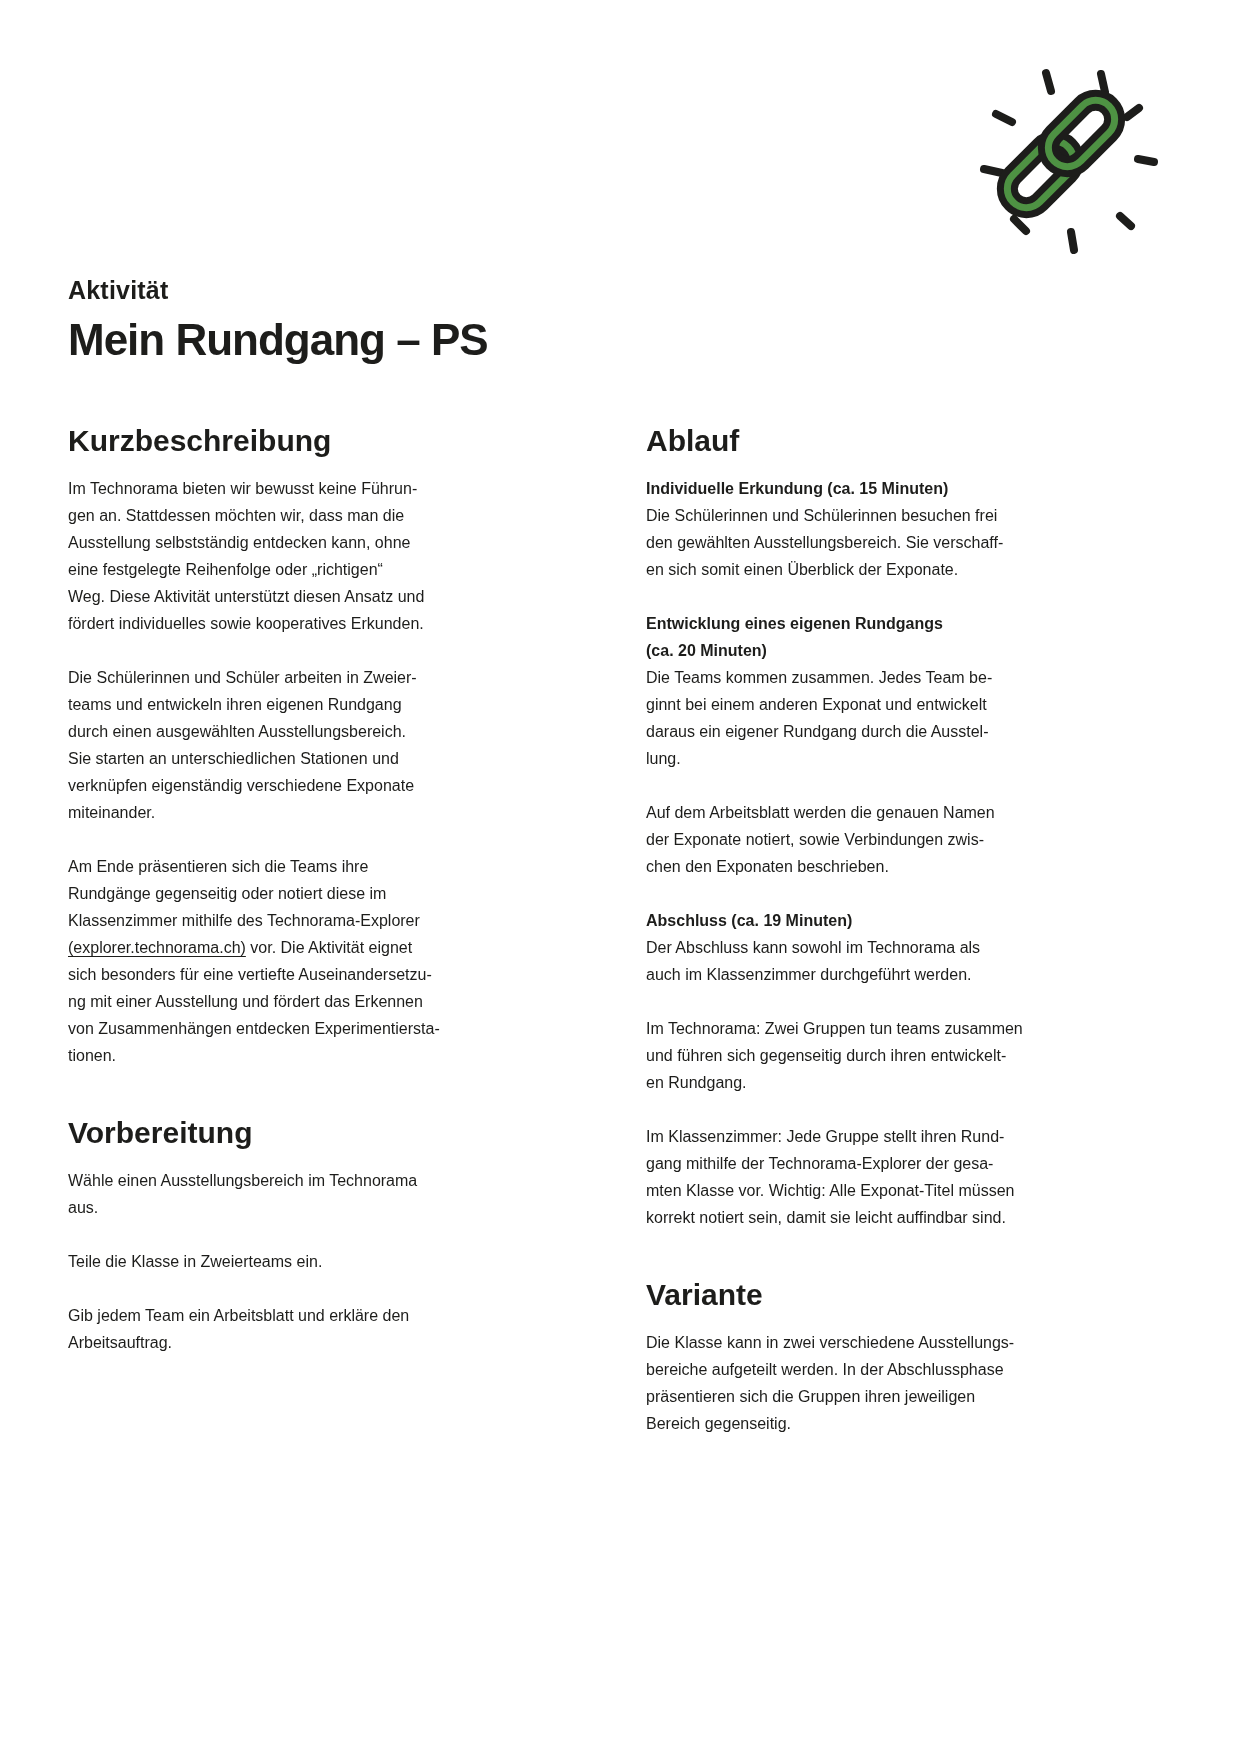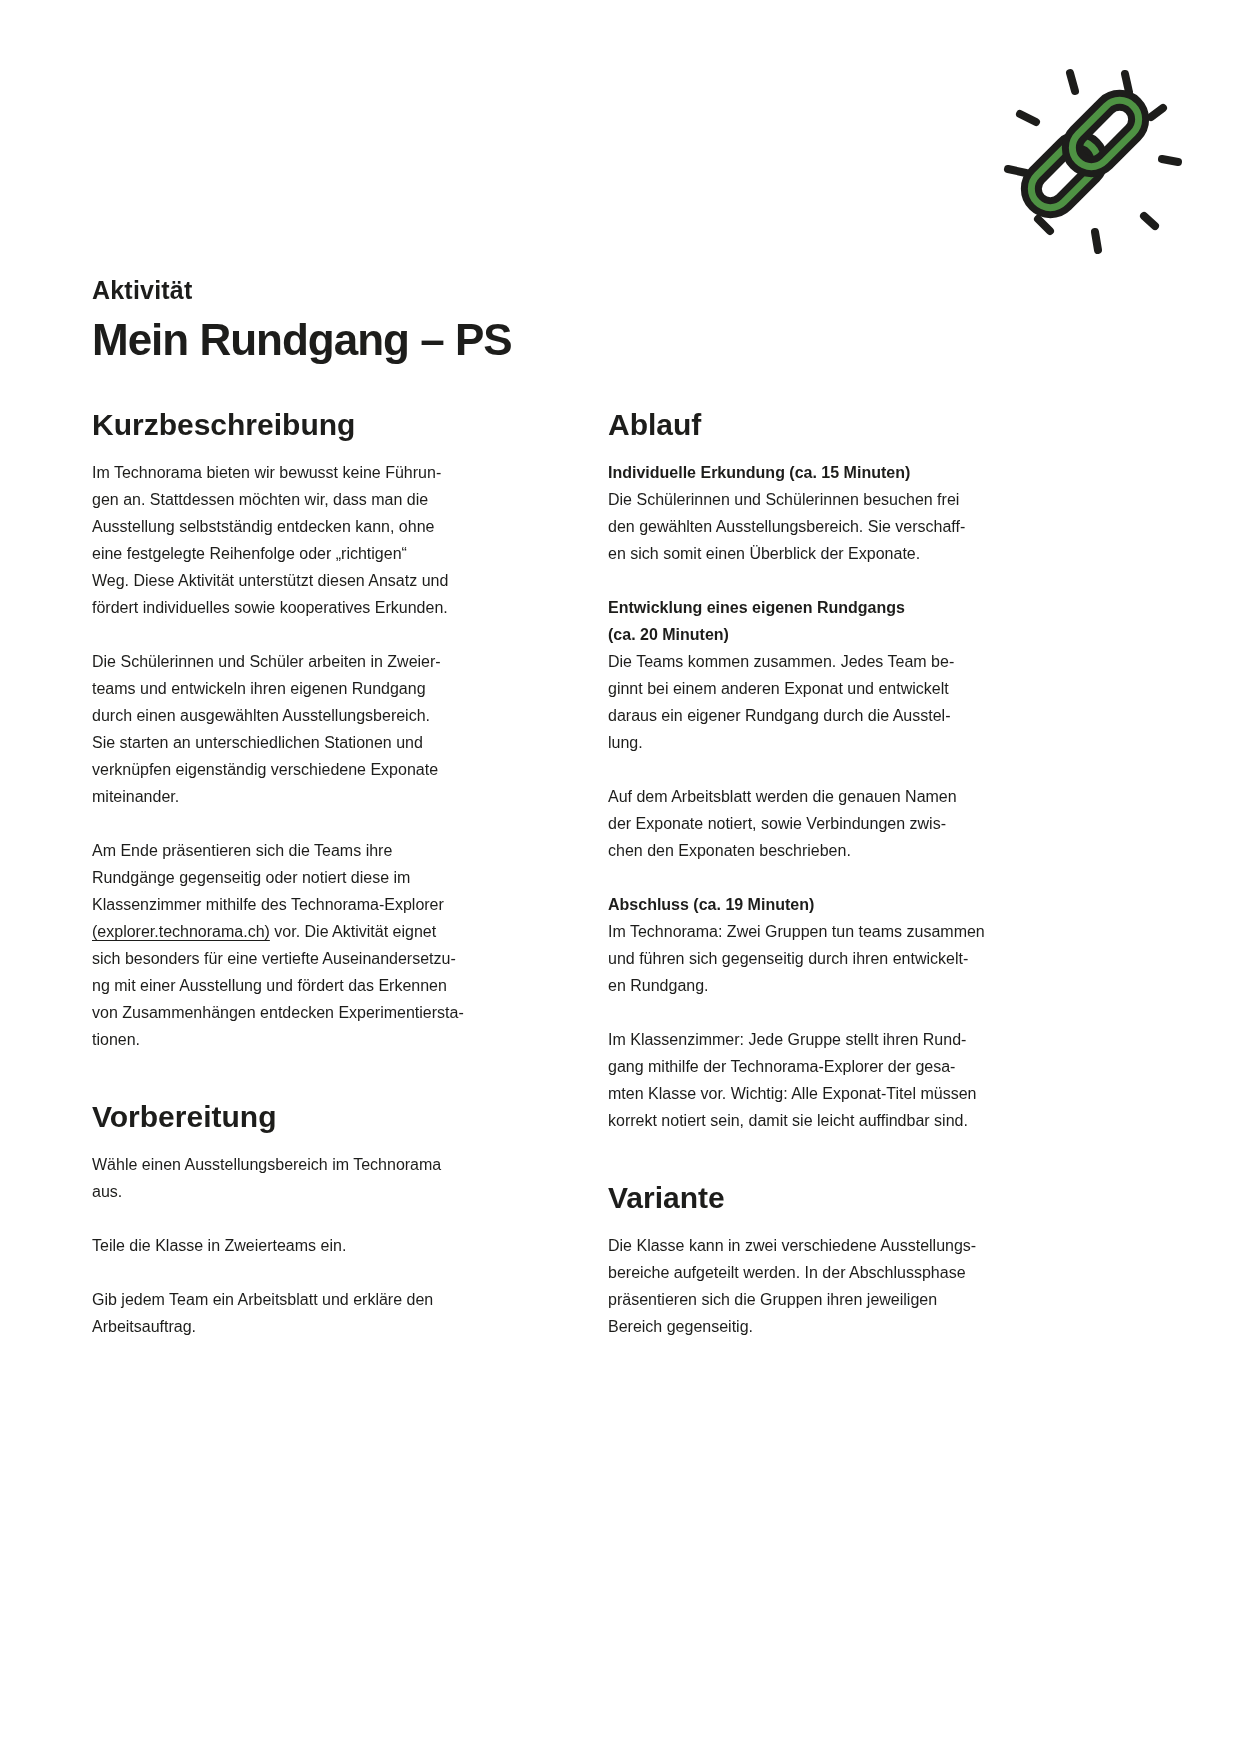--- a/index.html
+++ b/index.html
@@ -4,29 +4,29 @@
 <style>
   html,body{margin:0;padding:0;}
   body{
     width:1240px;height:1755px;
     background:#ffffff;
     color:#1d1d1b;
     font-family:"Liberation Sans", sans-serif;
     position:relative;
     overflow:hidden;
   }
-  .page{position:absolute;inset:0;margin-left:24px;}
+  .page{position:absolute;inset:0;}
   
   .header{position:absolute;left:68px;top:276px;}
   .kicker{font-size:25px;font-weight:700;letter-spacing:.2px;}
   .title{font-size:44px;font-weight:700;letter-spacing:-1px;margin-top:10px;white-space:nowrap;}
   
   .icon-wrap{position:absolute;left:958px;top:48px;width:205px;height:212px;}
   
-  .columns{position:absolute;left:68px;top:408px;display:flex;gap:36px;}
+  .columns{position:absolute;left:68px;top:424px;display:flex;gap:98px;}
   .col-left{width:480px;}
   .col-right{width:488px;}
   h2{font-size:30px;font-weight:700;margin:0 0 17px 0;letter-spacing:0;}
   h2.spaced{margin-top:47px;}
   p{font-size:16px;line-height:27px;margin:0 0 27px 0;white-space:pre-line;}
   p.subhead{font-weight:700;margin-bottom:0;}
   p:last-child{margin-bottom:0;}
   .doclink{text-decoration:underline;text-underline-offset:3px;color:#1d1d1b;}
 </style>
 </head>
@@ -107,20 +107,22 @@
       <p class="subhead">Entwicklung eines eigenen Rundgangs
 (ca. 20 Minuten)</p>
       <p>Die Teams kommen zusammen. Jedes Team be-
 ginnt bei einem anderen Exponat und entwickelt
 daraus ein eigener Rundgang durch die Ausstel-
 lung.</p>
       <p>Auf dem Arbeitsblatt werden die genauen Namen
 der Exponate notiert, sowie Verbindungen zwis-
 chen den Exponaten beschrieben.</p>
       <p class="subhead">Abschluss (ca. 19 Minuten)</p>
+      <p>Der Abschluss kann sowohl im Technorama als
+auch im Klassenzimmer durchgeführt werden.</p>
       <p>Im Technorama: Zwei Gruppen tun teams zusammen
 und führen sich gegenseitig durch ihren entwickelt-
 en Rundgang.</p>
       <p>Im Klassenzimmer: Jede Gruppe stellt ihren Rund-
 gang mithilfe der Technorama-Explorer der gesa-
 mten Klasse vor. Wichtig: Alle Exponat-Titel müssen
 korrekt notiert sein, damit sie leicht auffindbar sind.</p>
 
       <h2 class="spaced">Variante</h2>
       <p>Die Klasse kann in zwei verschiedene Ausstellungs-

